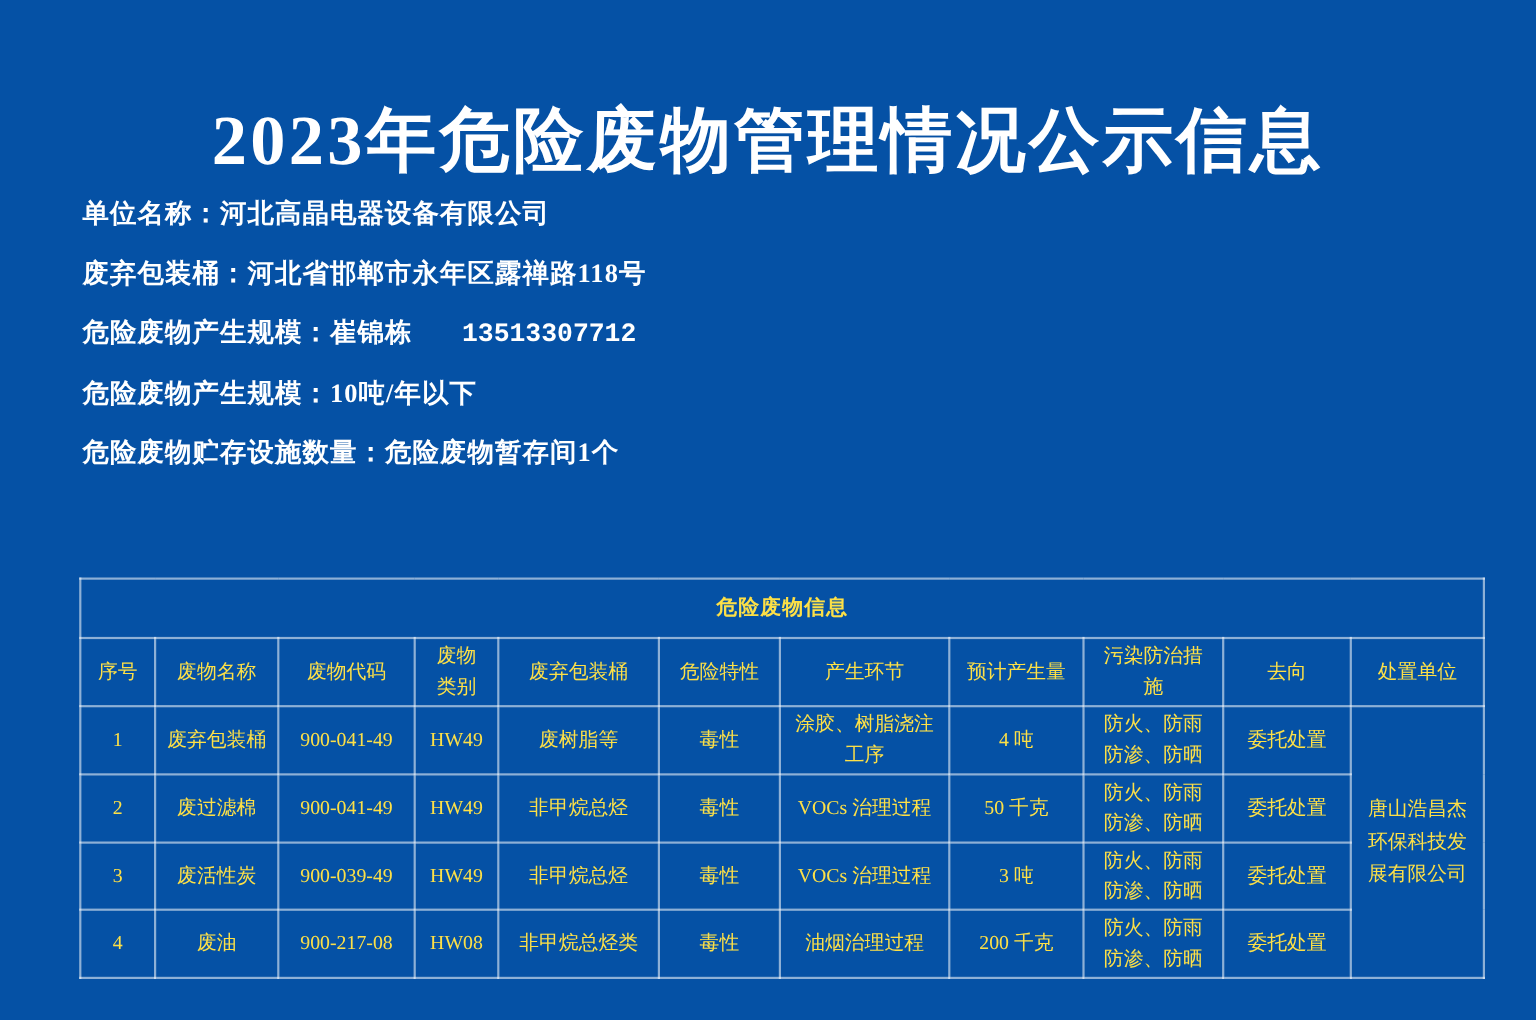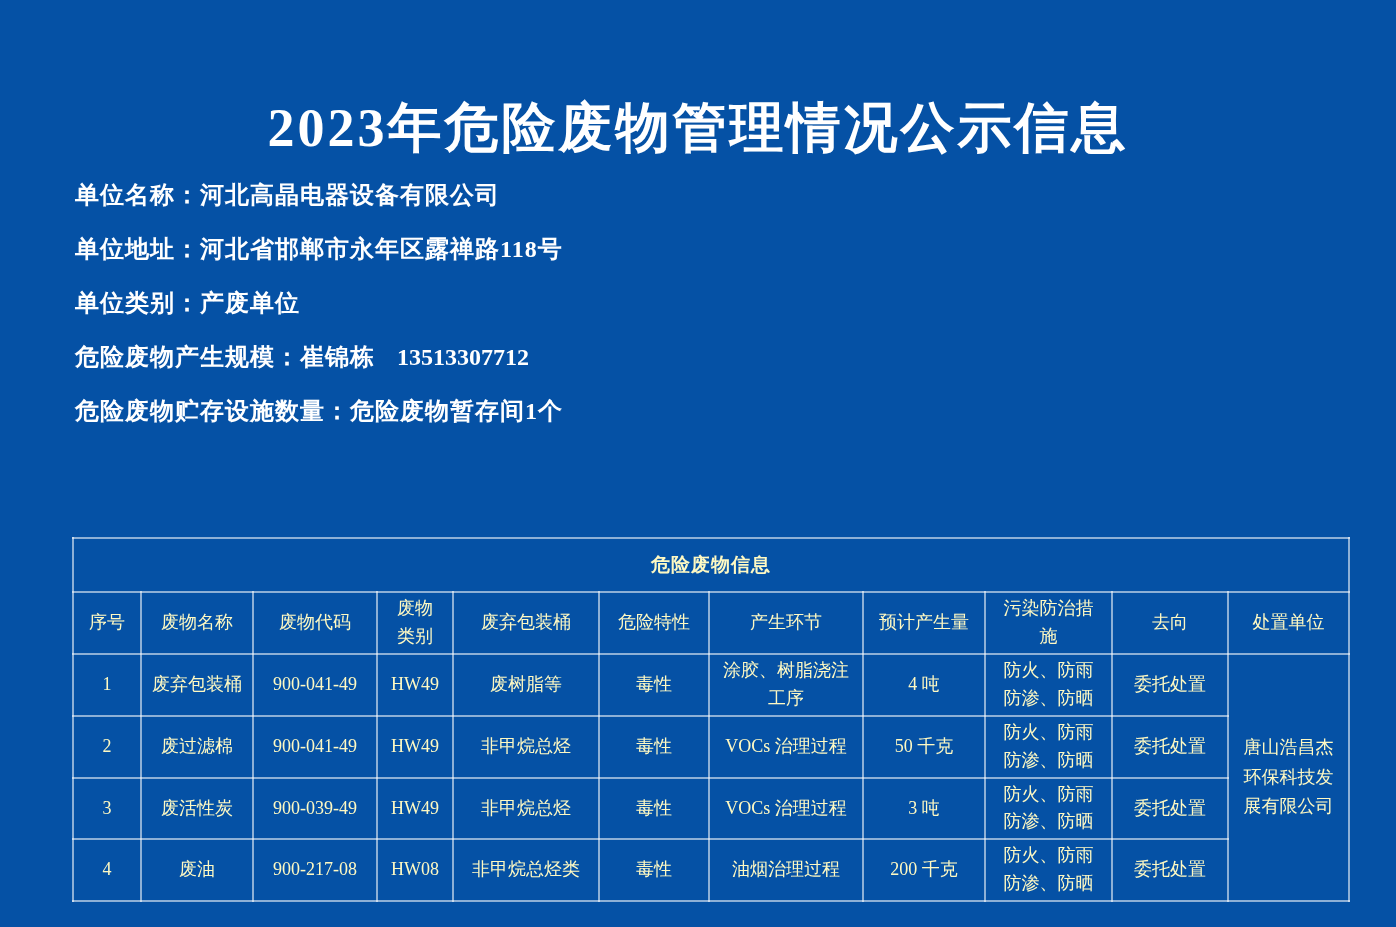--- a/index.html
+++ b/index.html
@@ -9,50 +9,49 @@
     position: relative;
     overflow: hidden;
     font-family: "Liberation Serif", "DejaVu Serif", serif;
     color: #ffffff;
   }
   .page-title {
     position: absolute;
     top: 96px; left: 0;
     width: 100%;
     text-align: center;
-    font-size: 54px;
+    font-size: 64px;
     font-weight: bold;
     letter-spacing: 3px;
     line-height: 64px;
     margin: 0;
   }
   .info-section {
     position: absolute;
     top: 183px; left: 75px;
     width: 1240px;
   }
   .info-line {
     font-size: 24px;
     font-weight: bold;
     line-height: 25px;
     margin-bottom: 29px;
     white-space: nowrap;
   }
   .info-label { letter-spacing: 1px; }
   .info-value { letter-spacing: 1px; }
-  .info-extra { margin-left: 22px; }
+  .info-extra { margin-left: 45px; font-family: Liberation Mono, monospace; }
   table.waste-table {
     position: absolute;
     top: 525px; left: 72px;
     width: 1276px;
     border-collapse: collapse;
     table-layout: fixed;
     font-size: 18px;
-    color: #fef9c3;
-    margin-top: 12px;
+    color: #fde047;
   }
   .waste-table th, .waste-table td {
     border: 2px solid rgba(255,255,255,0.55);
     text-align: center;
     vertical-align: middle;
     font-weight: normal;
     padding: 2px 6px;
     line-height: 1.55;
     overflow: hidden;
   }
@@ -73,27 +72,27 @@
 </head>
 <body>
 
 <h1 class="page-title">2023年危险废物管理情况公示信息</h1>
 
 <div class="info-section">
   <div class="info-line">
     <span class="info-label">单位名称：</span><span class="info-value">河北高晶电器设备有限公司</span>
   </div>
   <div class="info-line">
-    <span class="info-label">单位地址：</span><span class="info-value">河北省邯郸市永年区露禅路118号</span>
-  </div>
-  <div class="info-line">
-    <span class="info-label">单位类别：</span><span class="info-value">产废单位</span>
+    <span class="info-label">废弃包装桶：</span><span class="info-value">河北省邯郸市永年区露禅路118号</span>
   </div>
   <div class="info-line">
     <span class="info-label">危险废物产生规模：</span><span class="info-value">崔锦栋</span><span class="info-extra">13513307712</span>
+  </div>
+  <div class="info-line">
+    <span class="info-label">危险废物产生规模：</span><span class="info-value">10吨/年以下</span>
   </div>
   <div class="info-line">
     <span class="info-label">危险废物贮存设施数量：</span><span class="info-value">危险废物暂存间1个</span>
   </div>
 </div>
 
 <table class="waste-table">
   <colgroup>
     <col style="width:68px">
       <col style="width:112px">

